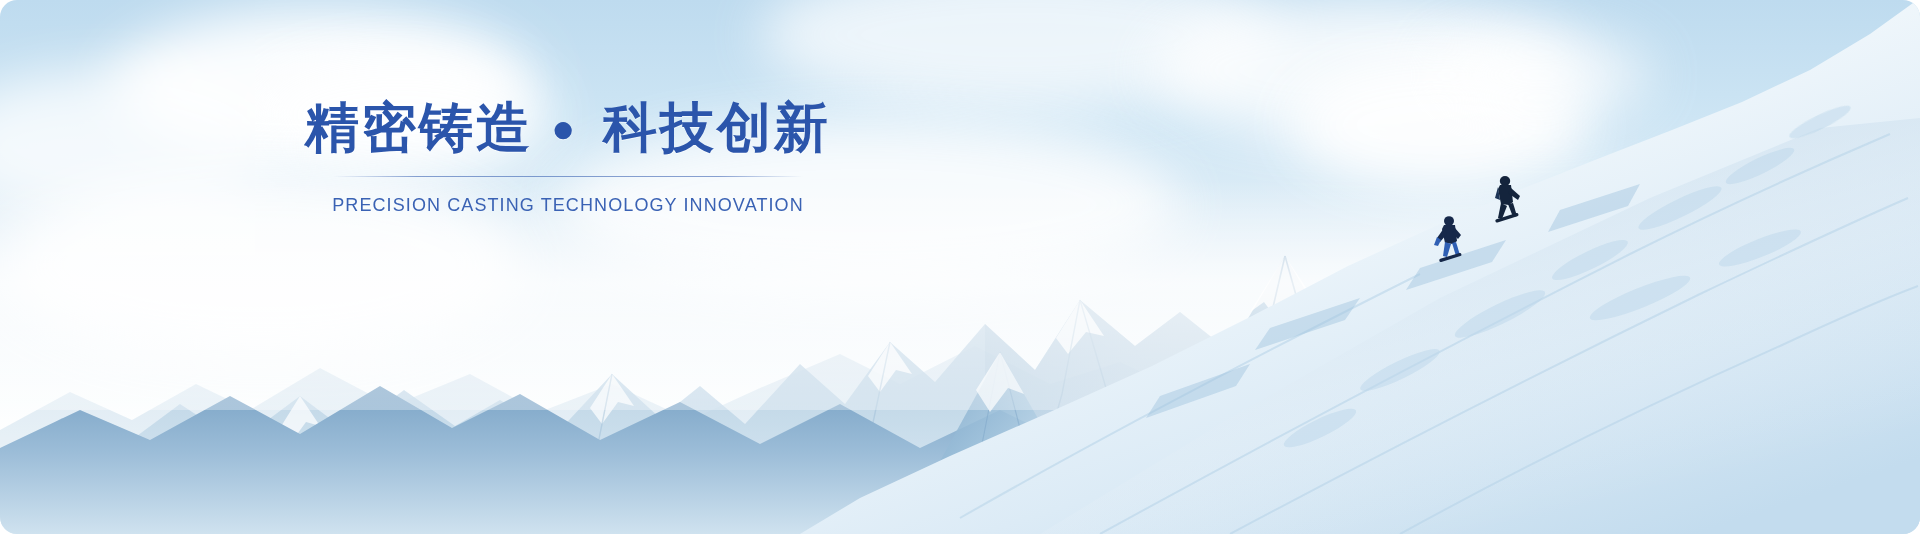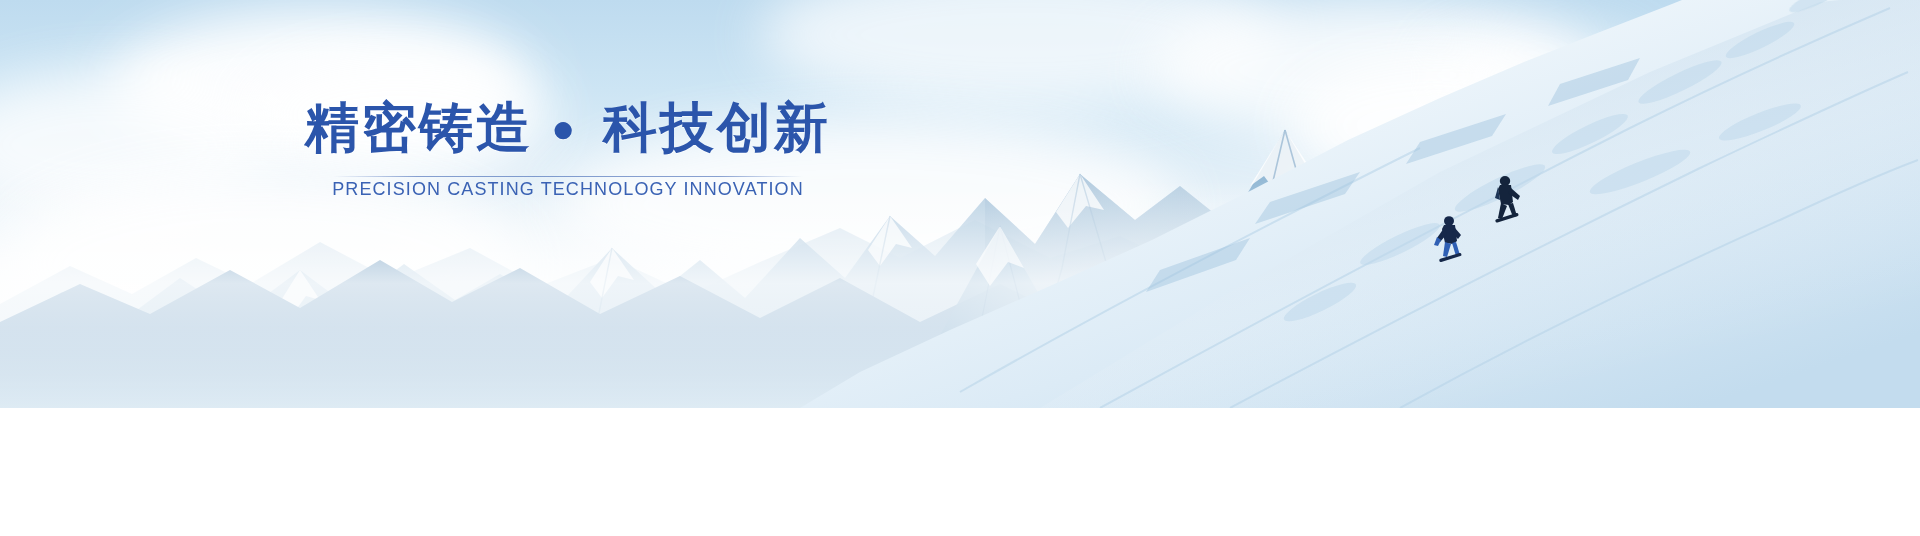--- a/index.html
+++ b/index.html
@@ -2,22 +2,23 @@
 <html><head>
 <meta charset="utf-8">
 <style>
   html,body{margin:0;padding:0;}
   body{
     width:1920px;height:536px;overflow:hidden;
     font-family:"Liberation Sans","DejaVu Sans",sans-serif;
     background:#ffffff;
   }
   #banner{
-    position:relative;width:1920px;height:408px;overflow:hidden;
+    position:relative;width:1920px;height:534px;overflow:hidden;
     background:linear-gradient(180deg,#bedbef 0%,#cde5f4 22%,#e4f0f8 46%,#f4f9fc 64%,#ffffff 82%,#ffffff 100%);
+    border-radius:17px;
   }
 
   
   .cloud{position:absolute;border-radius:50%;background:#ffffff;filter:blur(26px);pointer-events:none;}
   .cl1{left:110px;top:10px;width:420px;height:150px;opacity:.92;}
   .cl2{left:250px;top:55px;width:300px;height:120px;opacity:.85;}
   .cl3{left:-60px;top:70px;width:340px;height:150px;opacity:.75;}
   .cl4{left:760px;top:-40px;width:520px;height:150px;opacity:.7;}
   .cl5{left:1150px;top:0px;width:430px;height:140px;opacity:.8;}
   .cl6{left:1290px;top:60px;width:300px;height:130px;opacity:.9;}
@@ -43,21 +44,21 @@
     font-size:54px;font-weight:bold;letter-spacing:3px;color:#2b55ab;
     line-height:1.18;white-space:nowrap;
     text-shadow:0 1px 0 rgba(255,255,255,.55);
   }
   #headline .dot{font-size:40px;vertical-align:4px;letter-spacing:10px;}
   #divider{
     margin:16px auto 0;width:470px;height:1px;
     background:linear-gradient(90deg,rgba(43,85,171,0) 0%,rgba(43,85,171,.55) 18%,rgba(43,85,171,.55) 82%,rgba(43,85,171,0) 100%);
   }
   #subline{
-    margin-top:2px;font-size:18px;letter-spacing:1.1px;color:#3a62b4;
+    margin-top:18px;font-size:18px;letter-spacing:1.1px;color:#3a62b4;
     white-space:nowrap;
   }
   #company-box{
     margin:28px auto 0;display:inline-block;
     border:2px dashed #6ea9dd;border-radius:10px;
     padding:9px 26px 11px;
     background:rgba(255,255,255,.12);
   }
   #company-name{
     font-family:"Liberation Serif","DejaVu Serif",serif;

